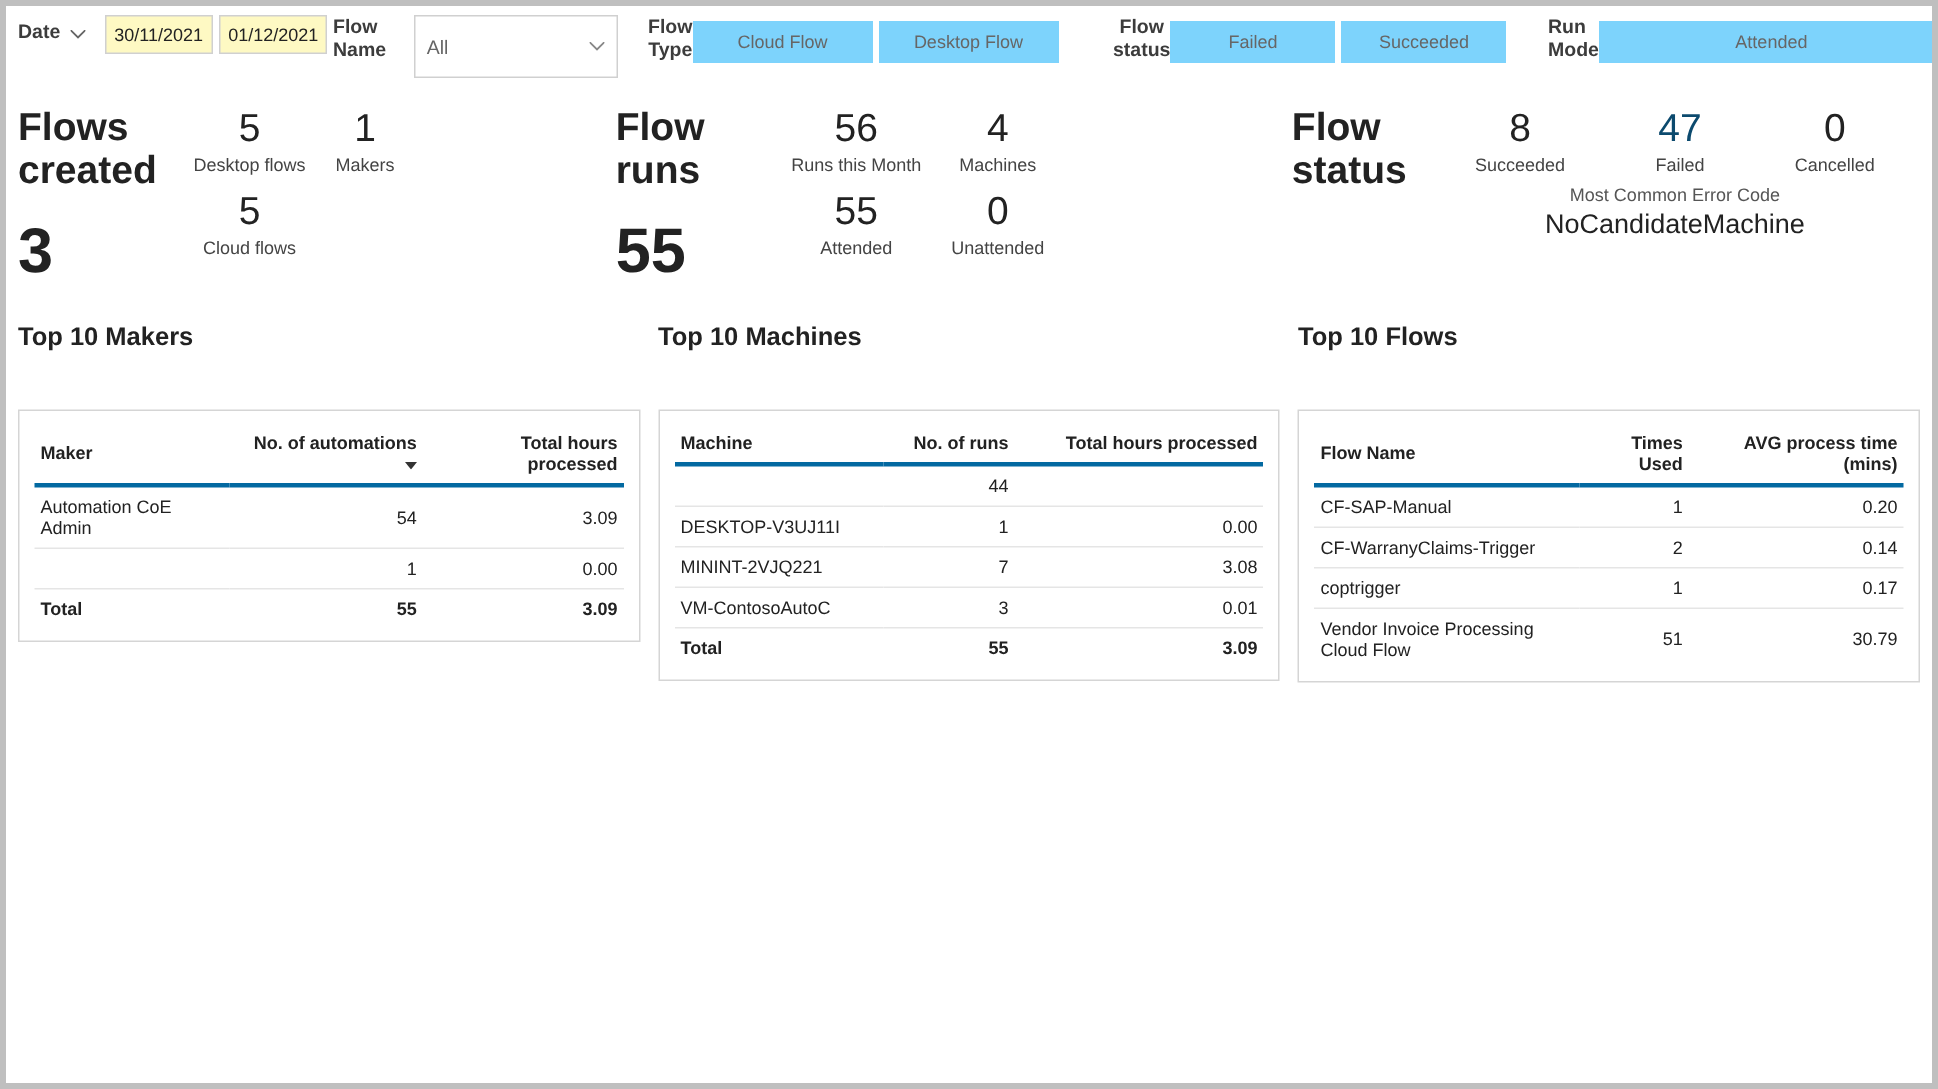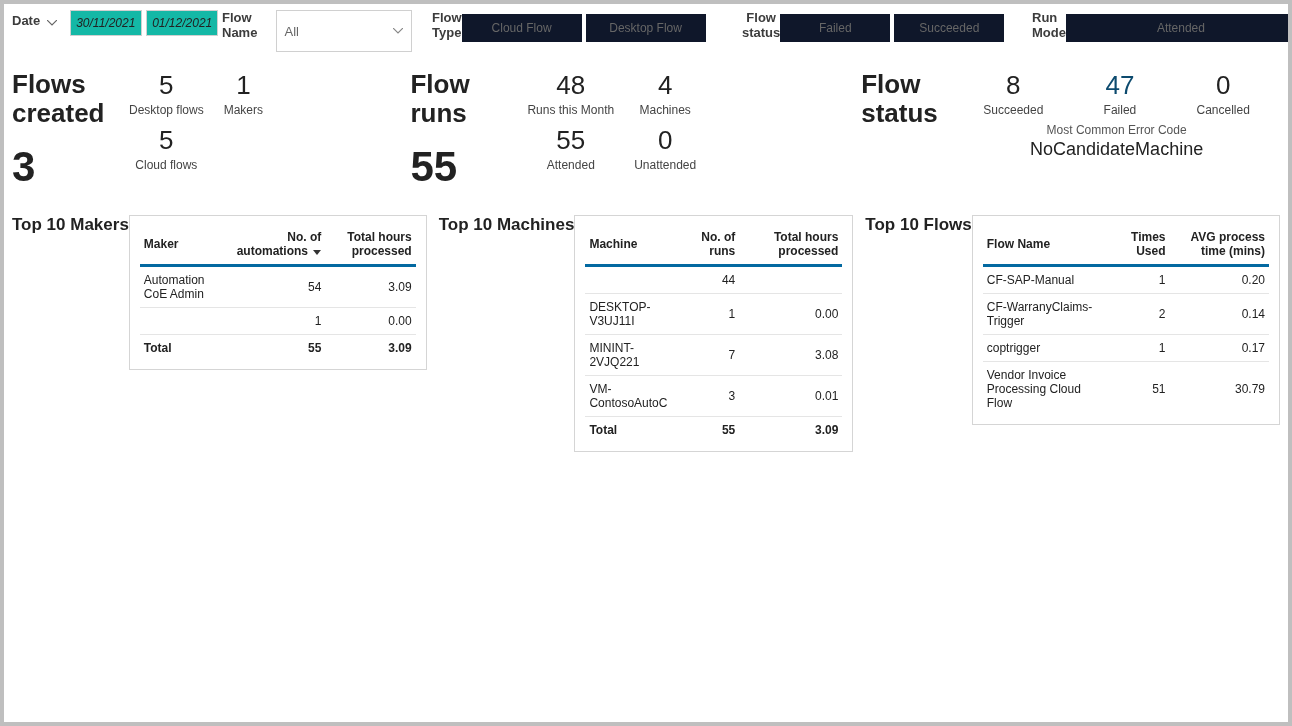--- a/index.html
+++ b/index.html
@@ -6,41 +6,41 @@
   body {
     margin:0; font-family: "Segoe UI", Arial, sans-serif; font-size:13px;
     background:#ffffff; color:#222; width:1292px; height:726px;
     border:4px solid #bfbfbf;
     padding:6px 8px 8px 8px;
   }
   .filters { display:flex; align-items:flex-start; gap:20px; margin-bottom:18px;}
   .fgroup { display:flex; flex-direction:row; }
   .flabel { font-size:13px; font-weight:600; color:#3c3c3c; margin-bottom:6px; }
   .date-inputs { display:flex; gap:4px; }
-  .date-box { width:72px; height:26px; border:1px solid #d0d0d0; background:#14b8a6; font-size:12px; padding:4px 5px; display:flex; align-items:center;font-style:italic; }
+  .date-box { width:72px; height:26px; border:1px solid #d0d0d0; background:#fef9c3; font-size:12px; padding:4px 5px; display:flex; align-items:center; }
   .chev-box { width:16px; display:flex; align-items:center; justify-content:center; cursor:pointer; }
   svg { display:block; }
   .flowname-select { width:170px; height:42px; border:1px solid #d0d0d0; display:flex; align-items:center; padding:0 8px; justify-content:space-between; cursor:pointer; color:#666; }
   .slicer { display:flex; gap:4px; margin-top:4px;}
-  .slicer-btn { height:28px; border:none; background:#0f172a; color:#666; font-size:12px; cursor:pointer; padding:0 12px; display:flex; align-items:center; justify-content:center;}
+  .slicer-btn { height:28px; border:none; background:#7dd3fc; color:#666; font-size:12px; cursor:pointer; padding:0 12px; display:flex; align-items:center; justify-content:center;}
   .w120{width:120px;} .w110{width:110px;} .wwide{width:230px;}
   .kpi-row { display:flex; gap:32px; margin-bottom:24px; align-items:flex-start;}
   .kpi-section { display:flex; flex:1; }
   .kpi-title { font-size:26px; font-weight:700; line-height:1.1; margin-right:12px; min-width:95px;}
   .kpi-big  { font-size:42px; font-weight:700; margin-top:16px;}
   .kpi-sub  { display:flex; flex-direction:column; align-items:center; margin:0 10px;}
   .kpi-val  { font-size:26px; font-weight:400; }
   .kpi-lbl  { font-size:12px; color:#444; margin-top:2px;}
   .kpi-val2 { font-size:26px; font-weight:400; margin-top:8px;}
   .failed   { color:#0c4a6e; font-weight:500;text-align:center;}
   .err-block{ text-align:center; margin-top:6px;}
   .err-cap  { font-size:12px; color:#555; }
   .err-code { font-size:18px; font-weight:500; margin-top:2px;}
   .tables   { display:flex; gap:12px; align-items:flex-start; height:420px;}
-  .tcard    { flex:1; display:flex; flex-direction:row; }
+  .tcard    { flex:1; display:flex; flex-direction:column;gap:30px; }
   .tcap     { font-size:17px; font-weight:700; margin-bottom:8px;}
   .tbox     { flex:1; border:1px solid #d5d5d5; padding:8px 10px; overflow:hidden;}
   table     { border-collapse:collapse; width:100%; font-size:12px;}
   th        { text-align:left; font-weight:700; padding:6px 4px; border-bottom:3px solid #0369a1;}
   th.r, td.r{ text-align:right;}
   td        { padding:6px 4px; border-bottom:1px solid #e5e5e5;}
   tr.total td { font-weight:700; border-top:1px solid #aaa; border-bottom:none;}
   tr.noborder td { border-bottom:none;}
   .sort-caret { display:inline-block; margin-left:2px; vertical-align:middle;}
 </style>
@@ -121,21 +121,21 @@
 
   <div class="kpi-section" style="flex:1.2;">
     <div>
       <div class="kpi-title">
         <span>Flow</span><br>
         <span>runs</span>
       </div>
       <div class="kpi-big">55</div>
     </div>
     <div class="kpi-sub">
-      <span class="kpi-val">48</span>
+      <span class="kpi-val">56</span>
       <span class="kpi-lbl">Runs this Month</span>
       <span class="kpi-val2">55</span>
       <span class="kpi-lbl">Attended</span>
     </div>
     <div class="kpi-sub">
       <span class="kpi-val">4</span>
       <span class="kpi-lbl">Machines</span>
       <span class="kpi-val2">0</span>
       <span class="kpi-lbl">Unattended</span>
     </div>

